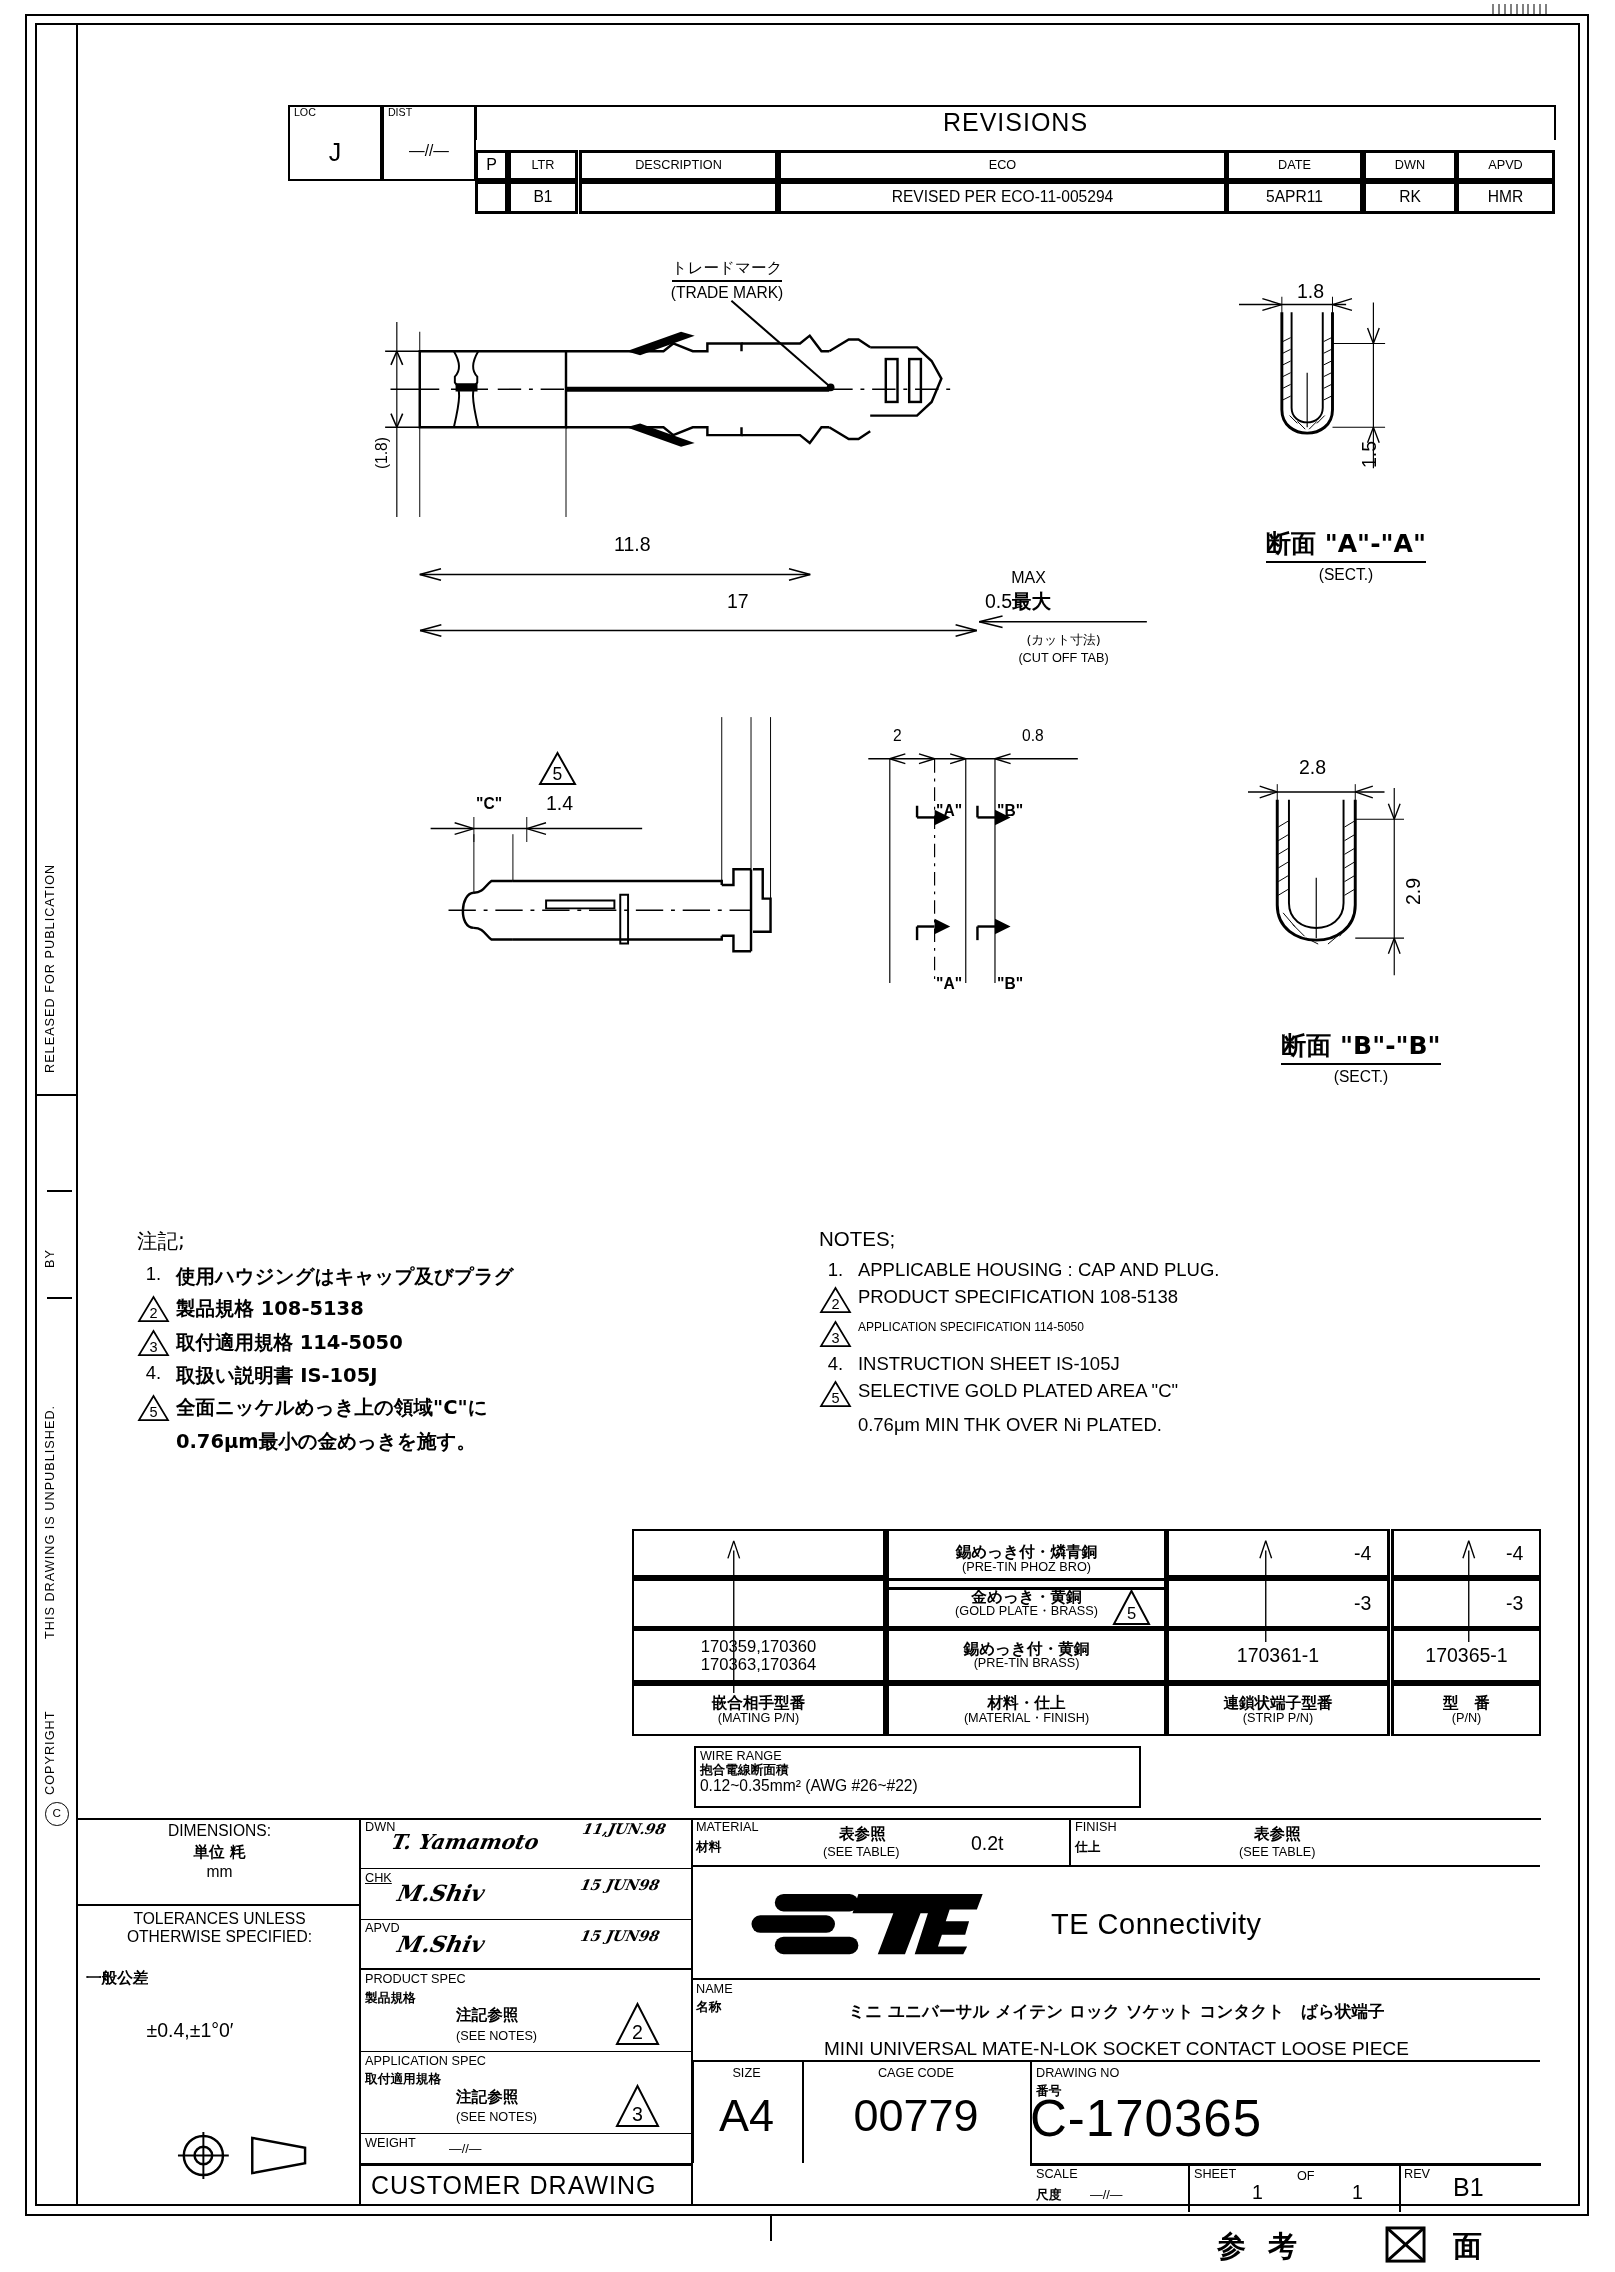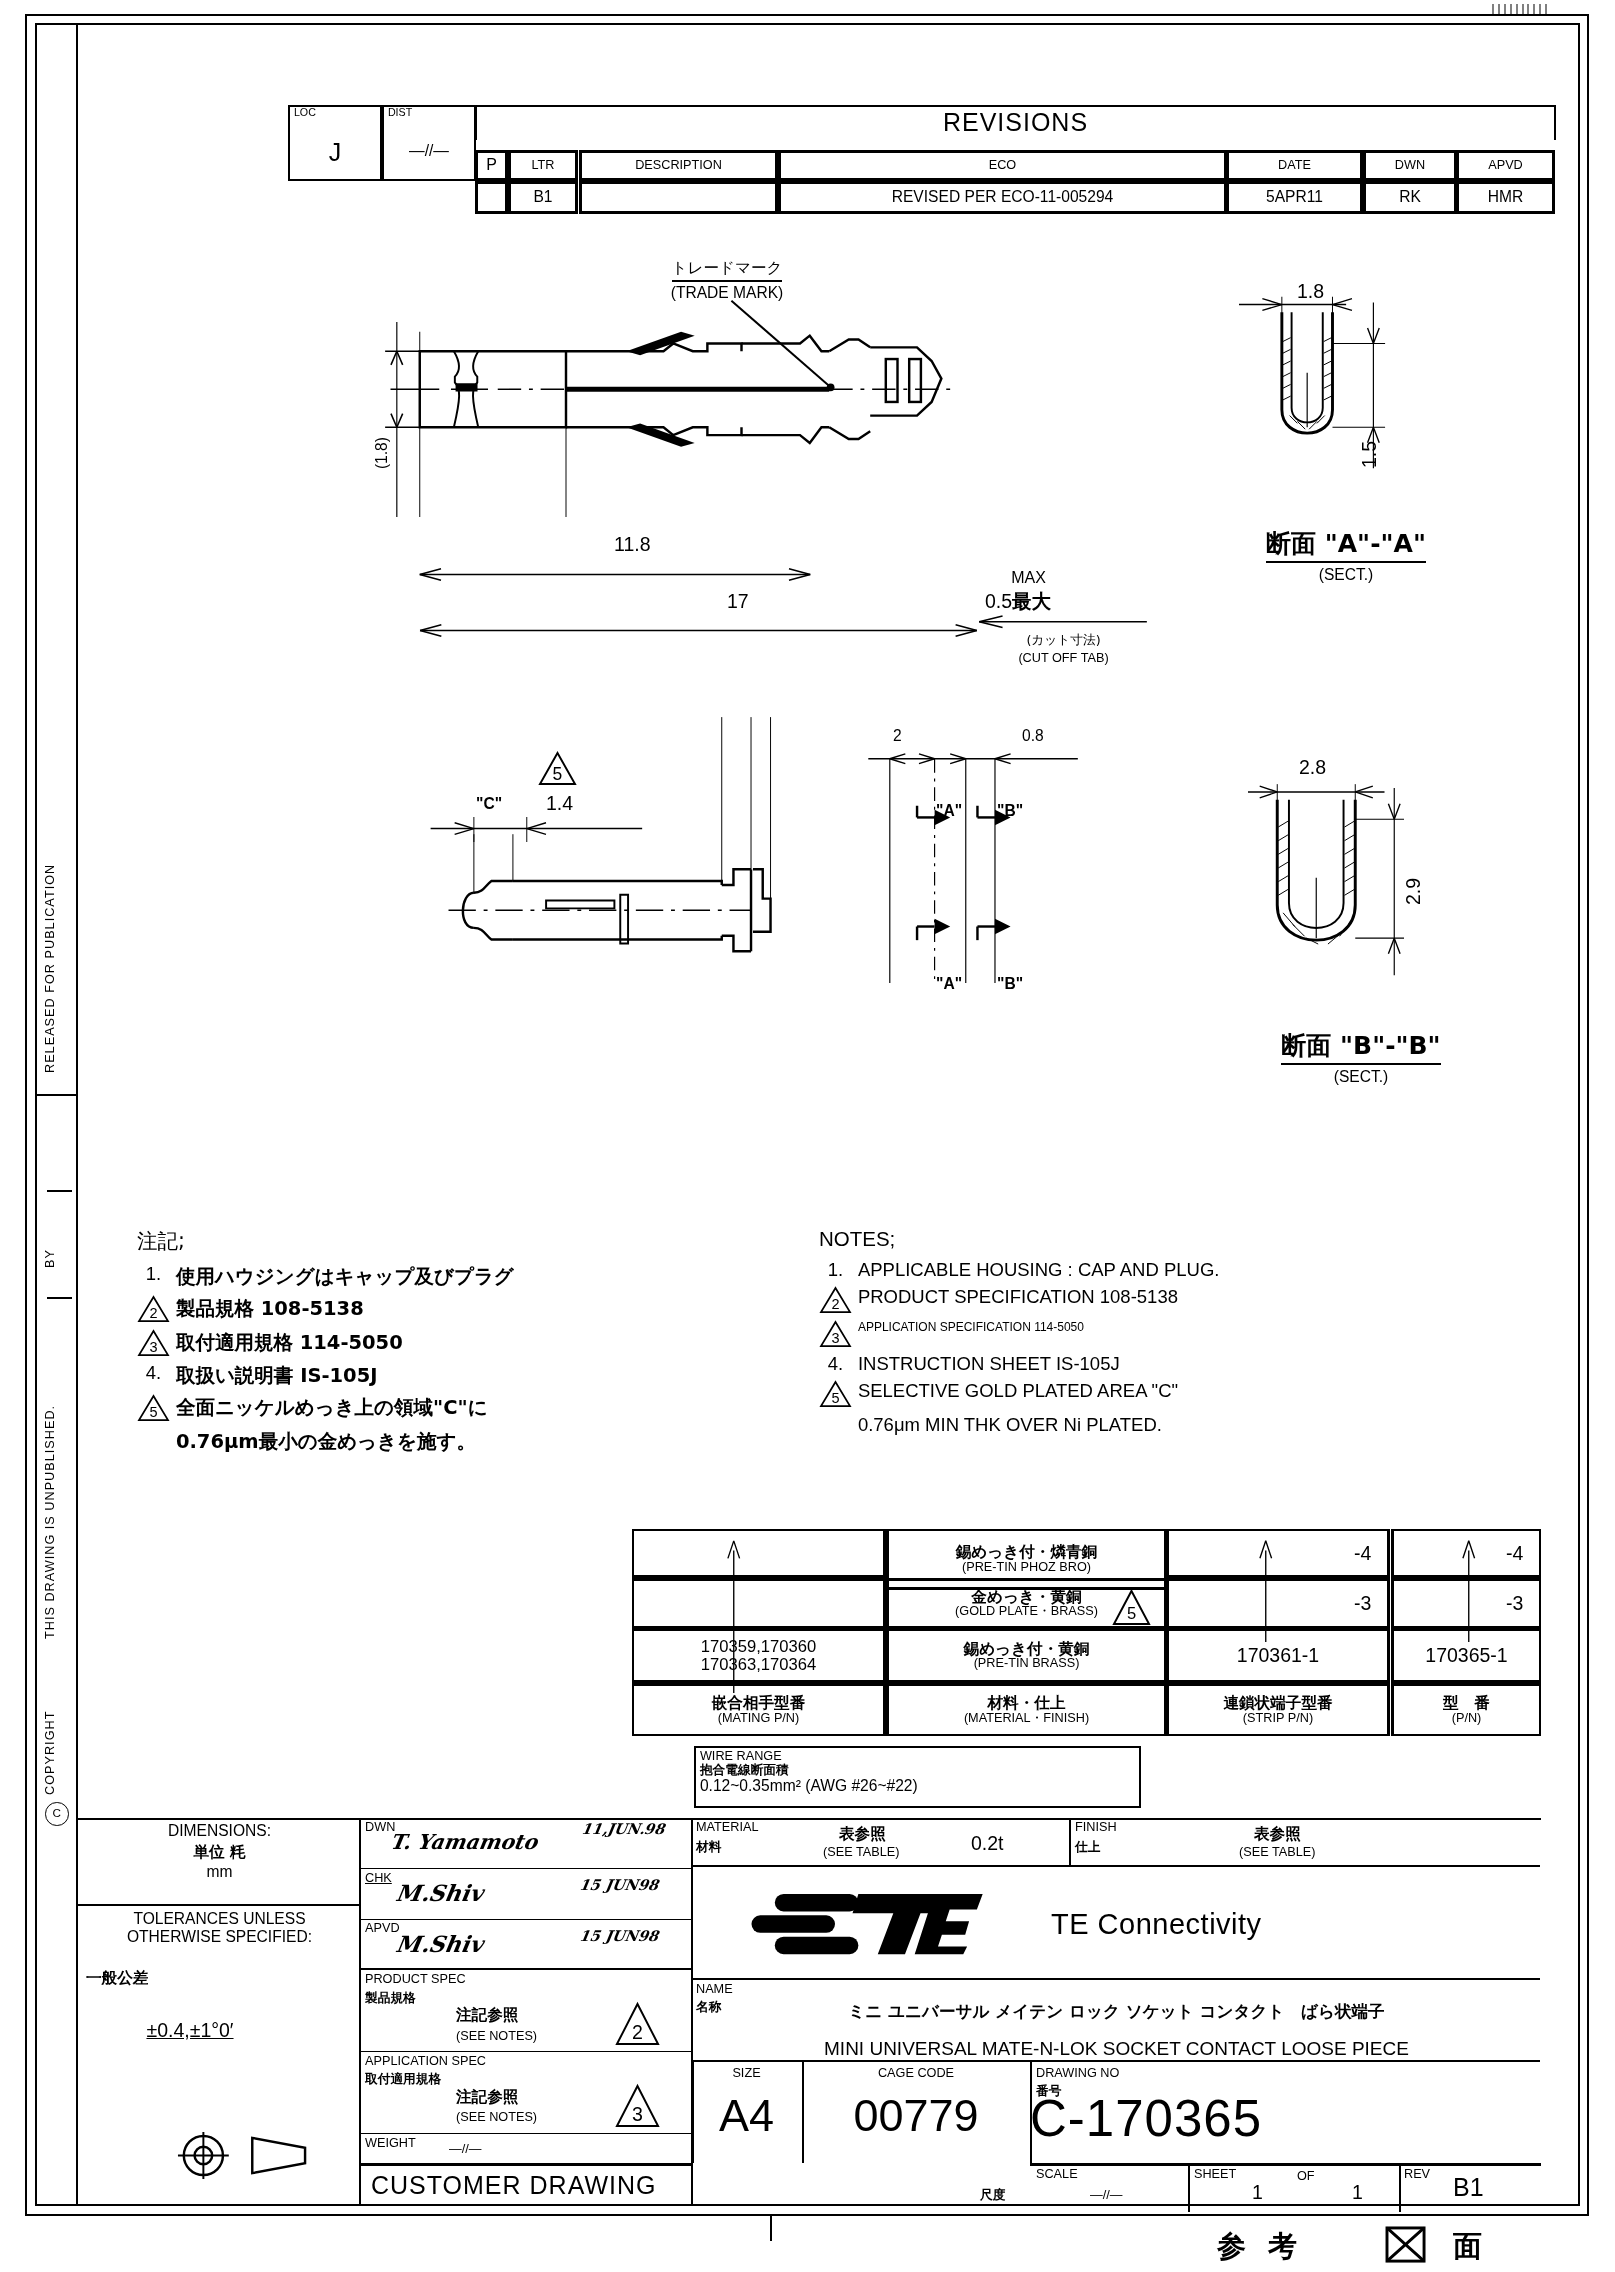--- a/index.html
+++ b/index.html
@@ -472,21 +472,21 @@
   <div class="md">DIMENSIONS:</div>
   <div class="jp md" style="font-weight:bold;margin-top:2px;">単位 粍</div>
   <div class="md">mm</div>
 </div>
 <div class="abs" style="left:78px;top:1904px;width:283px;height:2px;background:#000;"></div>
 <div class="abs ctr" style="left:78px;top:1910px;width:283px;">
   <div class="md">TOLERANCES UNLESS</div>
   <div class="md">OTHERWISE SPECIFIED:</div>
 </div>
 <div class="abs jp md" style="left:86px;top:1968px;font-weight:bold;">一般公差</div>
-<div class="abs ctr lg" style="left:78px;top:2019px;width:224px;text-decoration:underline;">±0.4,±1°0′</div>
+<div class="abs ctr lg" style="left:78px;top:2019px;width:224px;">±0.4,±1°0′</div>
 
 <svg class="abs" style="left:176px;top:2126px;" width="176" height="59" viewBox="0 0 180 60">
   <circle cx="28" cy="30" r="20" stroke="#000" stroke-width="2.5" fill="none"></circle>
   <circle cx="28" cy="30" r="9" stroke="#000" stroke-width="2.5" fill="none"></circle>
   <path d="M2,30 L54,30 M28,6 L28,54" stroke="#000" stroke-width="2"></path>
   <path d="M78,12 L132,22 L132,38 L78,48 Z" stroke="#000" stroke-width="2.5" fill="none"></path>
 </svg>
 
 <div class="abs bk" style="left:361px;top:1818px;width:332px;height:388px;border-right:2.9px solid #000;"></div>
 <div class="abs bk" style="left:361px;top:1818px;width:332px;height:51px;border-bottom:1.5px solid #000;"></div>
@@ -567,21 +567,21 @@
 <div class="abs ctr sm" style="left:804px;top:2066px;width:224px;">CAGE CODE</div>
 <div class="abs ctr" style="left:804px;top:2093px;width:224px;font-size:45px;line-height:1;">00779</div>
 <div class="abs" style="left:1030px;top:2062px;width:2px;height:101px;background:#000;"></div>
 <div class="abs sm" style="left:1036px;top:2066px;">DRAWING NO</div>
 <div class="abs jp sm" style="left:1036px;top:2083px;font-weight:bold;">番号</div>
 <div class="abs" style="left:1030px;top:2093px;font-size:51px;line-height:1;letter-spacing:1px;">C-170365</div>
 <div class="abs" style="left:1030px;top:2163px;width:511px;height:2.9px;background:#000;"></div>
 
 <div class="abs bk" style="left:1030px;top:2163px;width:511px;height:49px;"></div>
 <div class="abs sm" style="left:1036px;top:2167px;">SCALE</div>
-<div class="abs jp sm" style="left:980px;top:2187px;font-weight:bold;font-family:Liberation Serif, serif;">尺度</div>
+<div class="abs jp sm" style="left:1036px;top:2187px;font-weight:bold;font-family:Liberation Serif, serif;">尺度</div>
 <div class="abs sm" style="left:1090px;top:2188px;">—//—</div>
 <div class="abs" style="left:1188px;top:2163px;width:1.5px;height:49px;background:#000;"></div>
 <div class="abs sm" style="left:1194px;top:2167px;">SHEET</div>
 <div class="abs lg" style="left:1252px;top:2181px;">1</div>
 <div class="abs sm" style="left:1297px;top:2169px;">OF</div>
 <div class="abs lg" style="left:1352px;top:2181px;">1</div>
 <div class="abs" style="left:1399px;top:2163px;width:1.5px;height:49px;background:#000;"></div>
 <div class="abs sm" style="left:1404px;top:2167px;">REV</div>
 <div class="abs xl" style="left:1453px;top:2173px;">B1</div>
 

